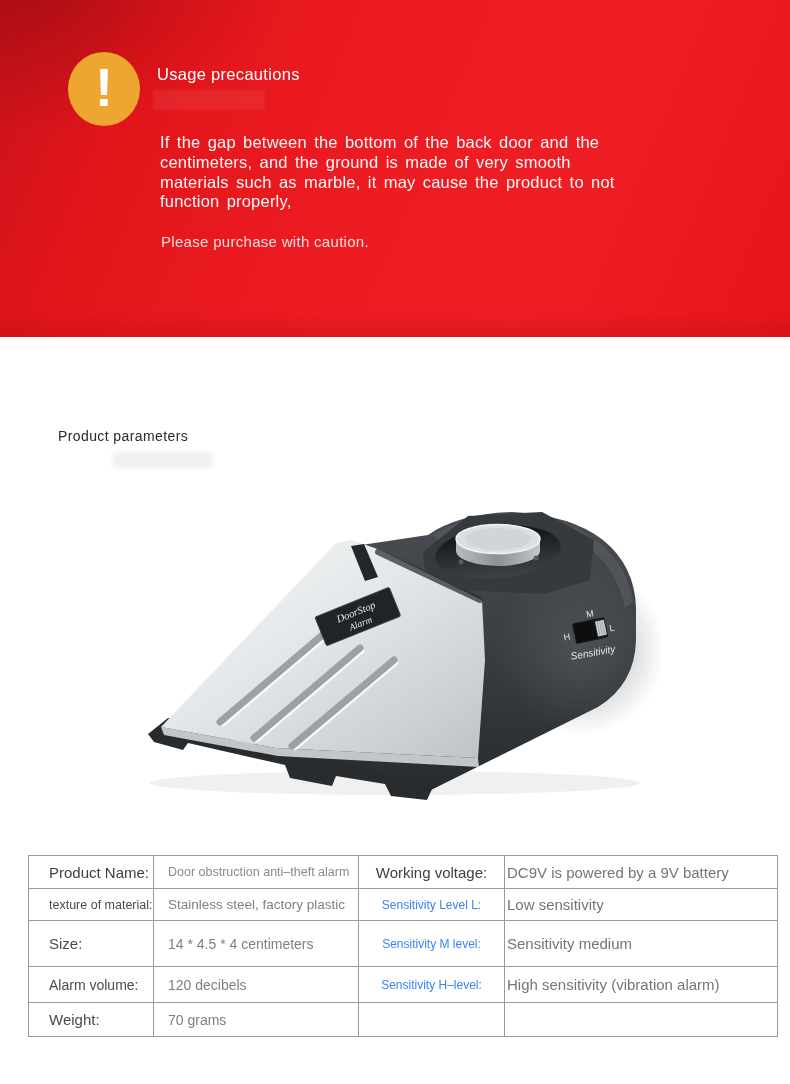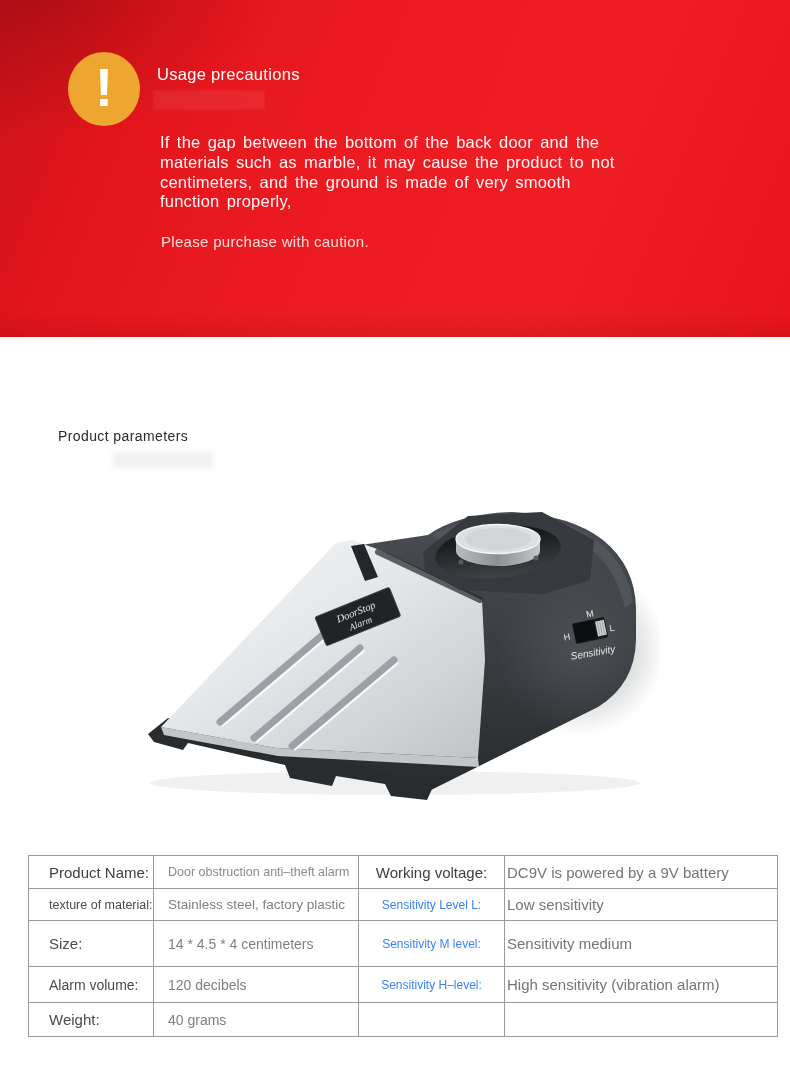--- a/index.html
+++ b/index.html
@@ -57,22 +57,22 @@
 <div class="page">
 
   <section class="banner">
     <div class="warn-circle">
       <span class="warn-mark">!</span>
     </div>
     <div class="banner-strip"></div>
     <div class="banner-title">Usage precautions</div>
     <div class="banner-body">
       <div>If the gap between the bottom of the back door and the</div>
+      <div>centimeters, and the ground is made of very smooth</div>
       <div>materials such as marble, it may cause the product to not</div>
-      <div>centimeters, and the ground is made of very smooth</div>
       <div>function properly,</div>
     </div>
     <div class="banner-note">Please purchase with caution.</div>
   </section>
 
   <div class="section-title">Product parameters</div>
   <div class="smudge"></div>
 
   <svg class="device" viewBox="0 0 530 310">
     <defs>
@@ -191,20 +191,20 @@
       <td class="c4">Sensitivity medium</td>
     </tr>
     <tr class="r4" style="height:36px">
       <td class="c1">Alarm volume:</td>
       <td class="c2">120 decibels</td>
       <td class="c3">Sensitivity H–level:</td>
       <td class="c4">High sensitivity (vibration alarm)</td>
     </tr>
     <tr class="r5" style="height:34px">
       <td class="c1">Weight:</td>
-      <td class="c2">40 grams</td>
+      <td class="c2">70 grams</td>
       <td class="c3"></td>
       <td class="c4"></td>
     </tr>
   </tbody>
     </table>
 
 </div>
 
 </body></html>

